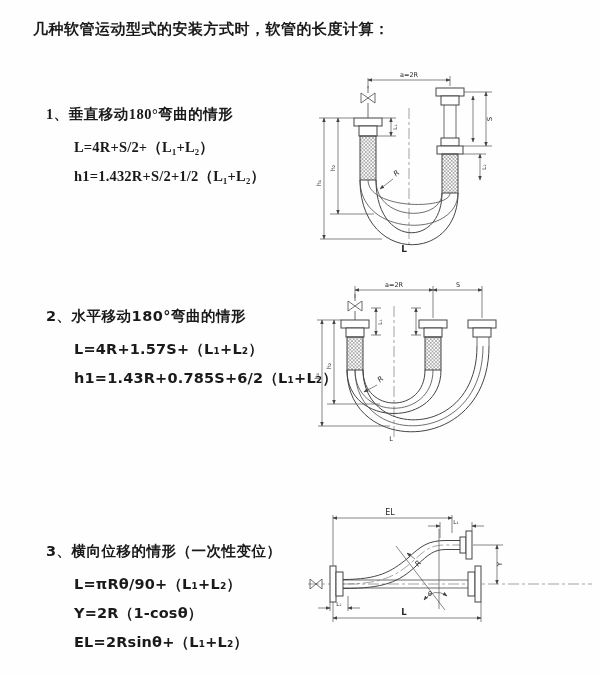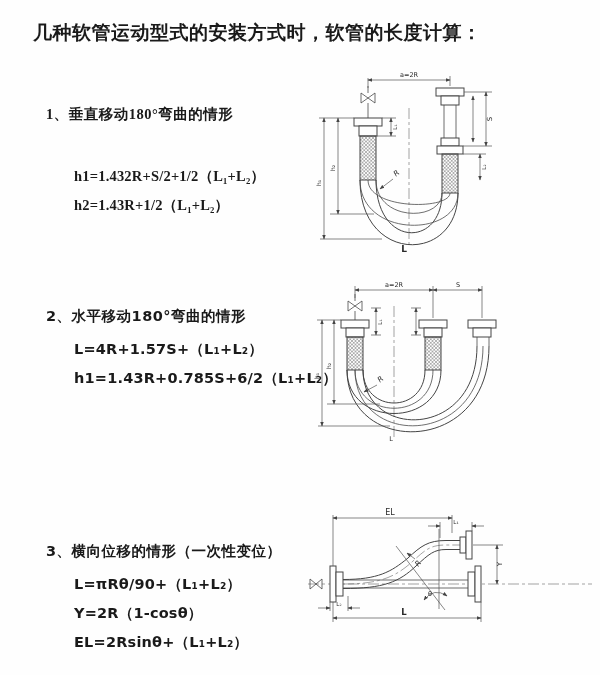--- a/index.html
+++ b/index.html
@@ -3,21 +3,21 @@
 <meta charset="utf-8">
 <style>
   html,body{margin:0;padding:0;}
   body{
     width:600px;height:675px;background:#fefefe;position:relative;
     font-family:"DejaVu Sans","Liberation Sans",sans-serif;color:#1a1a1a;
     overflow:hidden;
   }
   .title{
     position:absolute;left:33px;top:20px;margin:0;
-    font-size:19px;font-weight:bold;letter-spacing:0.5px;white-space:nowrap;
+    font-size:15px;font-weight:bold;letter-spacing:0.5px;white-space:nowrap;
   }
   .sec{position:absolute;left:46px;width:300px;}
   #sec1{top:104px;font-family:Liberation Serif, serif;} #sec2{top:306px;} #sec3{top:520px;margin-top:21px;}
   .sec-heading{
     font-size:14.5px;font-weight:bold;letter-spacing:0.5px;white-space:nowrap;
     height:20px;line-height:20px;
   }
   .formula{
     position:absolute;left:28px;font-size:14.5px;font-weight:bold;
     letter-spacing:0.2px;white-space:nowrap;height:20px;line-height:20px;
@@ -36,22 +36,22 @@
   .flange{stroke:#454545;stroke-width:1;fill:#fefefe;}
   .braid{stroke:#454545;stroke-width:1;}
 </style>
 </head>
 <body>
 
 <h1 class="title">几种软管运动型式的安装方式时，软管的长度计算：</h1>
 
 <section class="sec" id="sec1">
   <div class="sec-heading">1、垂直移动180°弯曲的情形</div>
+  <div class="formula f1">L=4R+S/2+（L₁+L₂）</div>
   <div class="formula f2">h1=1.432R+S/2+1/2（L₁+L₂）</div>
-  <div class="formula f3">h2=1.43R+1/2（L₁+L₂）</div>
 </section>
 
 <section class="sec" id="sec2">
   <div class="sec-heading">2、水平移动180°弯曲的情形</div>
   <div class="formula f1">L=4R+1.57S+（L₁+L₂）</div>
   <div class="formula f2">h1=1.43R+0.785S+6/2（L₁+L₂）</div>
 </section>
 
 <section class="sec" id="sec3">
   <div class="sec-heading">3、横向位移的情形（一次性变位）</div>

